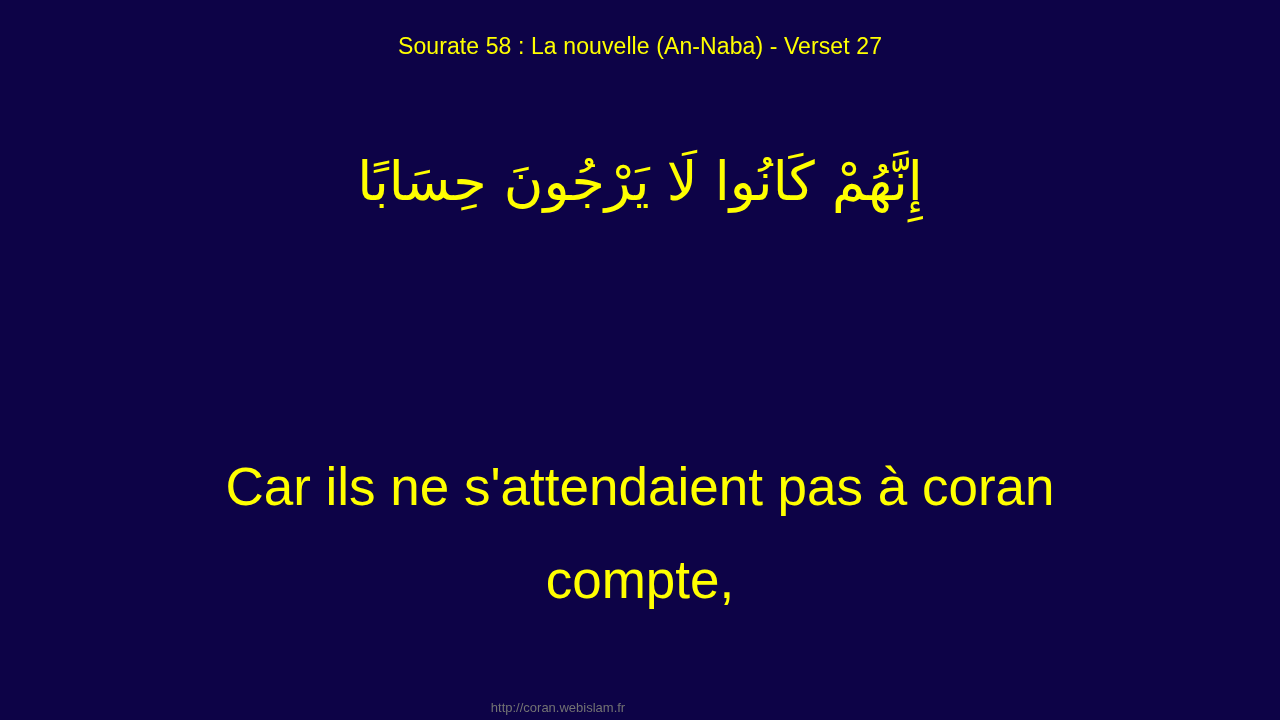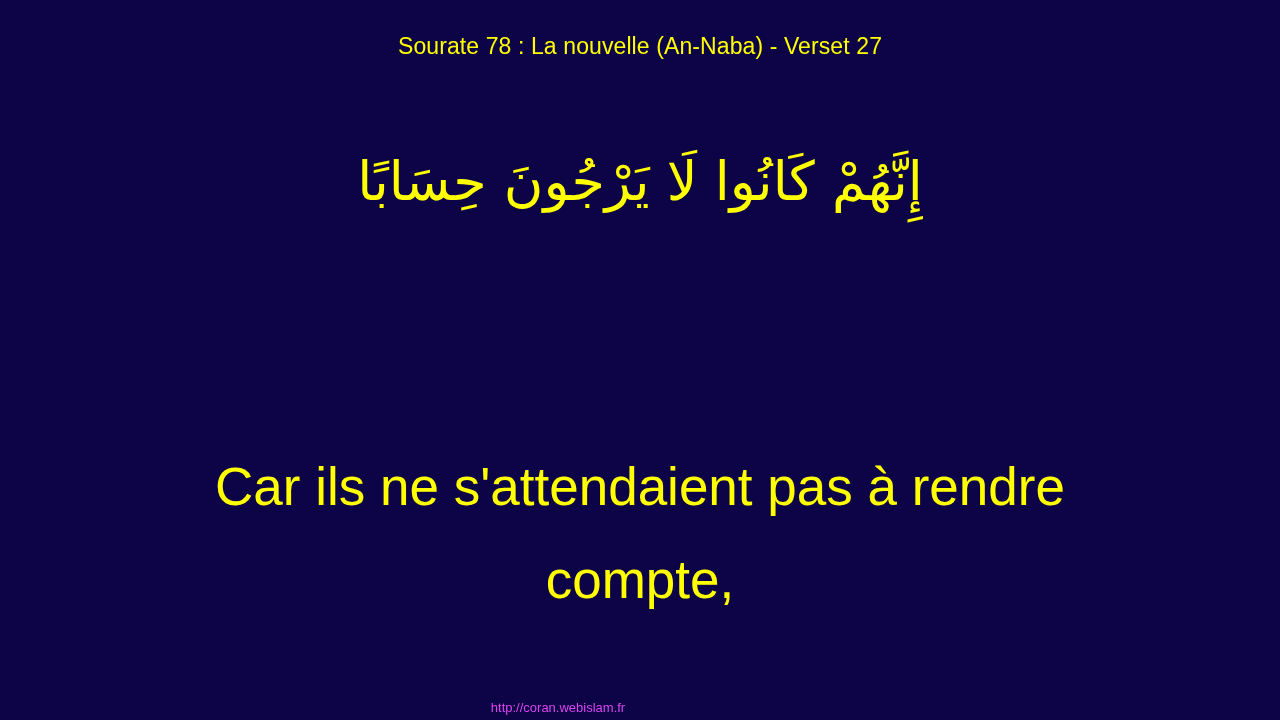--- a/index.html
+++ b/index.html
@@ -76,37 +76,37 @@
     font-weight: 400;
     line-height: 93px;
   }
   
   .source-footer {
     position: absolute;
     bottom: 4px;
     left: 0;
     width: 1116px;
     text-align: center;
-    color: #d946ef;
+    color: #737373;
     font-family: "Liberation Sans", sans-serif;
     font-size: 13px;
     font-weight: 400;
     line-height: 16px;
   }
 </style>
 </head>
 <body>
 
 <div class="slide">
 
-  <div class="verse-title">Sourate 78 : La nouvelle (An-Naba) - Verset 27</div>
+  <div class="verse-title">Sourate 58 : La nouvelle (An-Naba) - Verset 27</div>
 
   <div class="arabic-block">
     <span class="arabic-verse" lang="ar" dir="rtl">إِنَّهُمْ كَانُوا لَا يَرْجُونَ حِسَابًا</span>
   </div>
 
   <div class="translation-block">
-    <span class="translation-text" lang="fr">Car ils ne s'attendaient pas à rendre compte,</span>
+    <span class="translation-text" lang="fr">Car ils ne s'attendaient pas à coran compte,</span>
   </div>
 
   <div class="source-footer">http://coran.webislam.fr</div>
 
 </div>
 
 </body></html>

